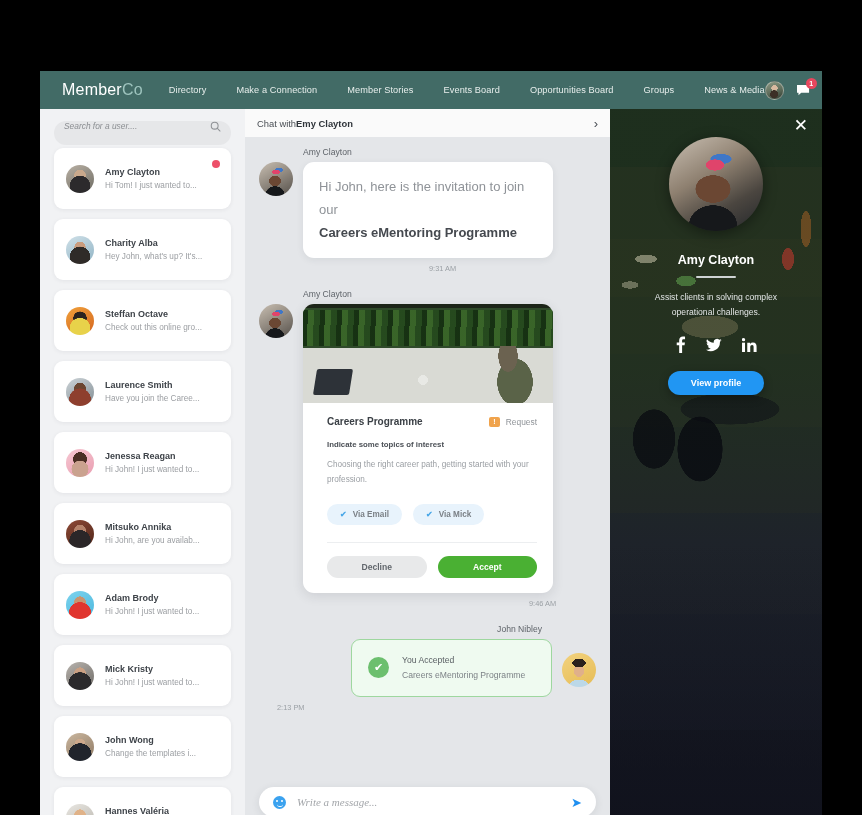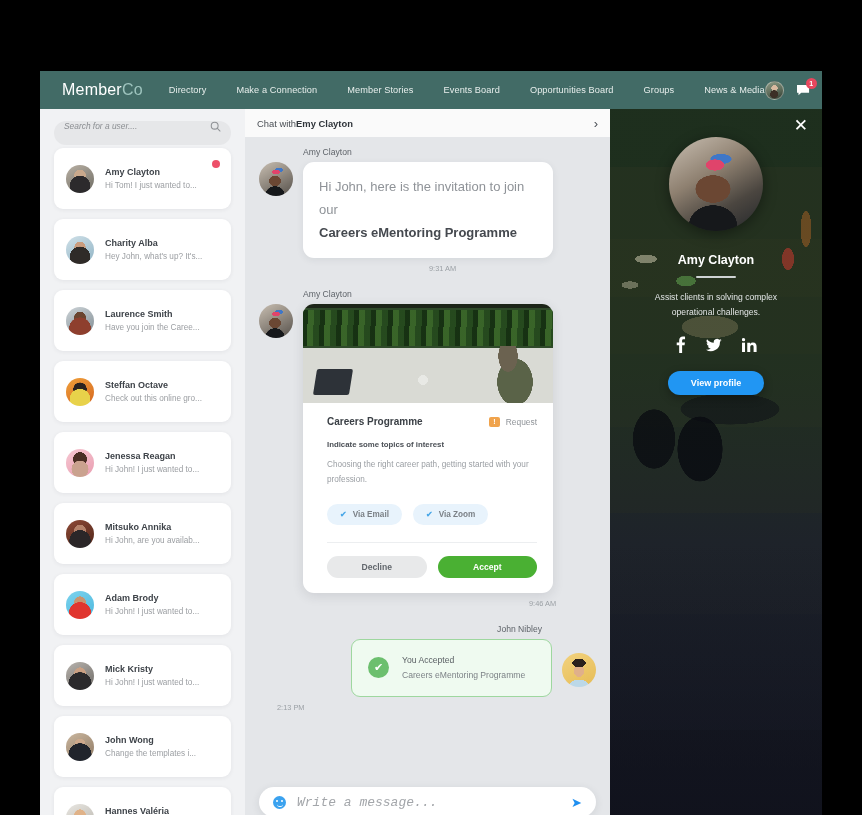--- a/index.html
+++ b/index.html
@@ -193,21 +193,21 @@
     box-shadow: 0 2px 9px rgba(40,45,60,.10);
   }
   .smiley {
     width: 13px; height: 13px; border-radius: 50%; background: #3ba2ef;
     flex: 0 0 13px; margin-right: 11px; position: relative;
   }
   .smiley:before{content:""; position:absolute; left:3px; top:4px; width:2px; height:2px; border-radius:50%; background:#fff; box-shadow:5px 0 0 #fff;}
   .smiley:after{content:""; position:absolute; left:3.5px; top:7.5px; width:6px; height:3px; border-bottom:1.3px solid #fff; border-radius:0 0 6px 6px;}
   .composer input {
     flex: 1; border: 0; outline: none; background: transparent;
-    font-family: Liberation Mono, monospace; font-size: 13px;
+    font-family: Liberation Serif, serif; font-size: 11px;
     font-style: italic; color: #6f7276;
   }
   .composer input::placeholder { color: #a3a6aa; font-style: italic; }
   .send { color: #1f8ff0; font-size: 13px; cursor: pointer; line-height: 1; }
 
   
   .profile {
     width: 212px; flex: 0 0 212px; position: relative; overflow: hidden;
     background:
       linear-gradient(to bottom, rgba(30,48,30,.80) 0 36%, rgba(26,34,36,.55) 60%, rgba(20,22,30,.45) 100%),
@@ -319,32 +319,32 @@
 
       <div class="contact">
         <div class="c-avatar" style="background:radial-gradient(circle at 50% 74%,#2f2b28 0 40%,transparent 41%),radial-gradient(circle at 50% 40%,#c99c7e 0 25%,transparent 26%),linear-gradient(150deg,#cfe0e8,#8fb3c4);"></div>
         <div class="c-text">
           <div class="c-name">Charity Alba</div>
           <div class="c-prev">Hey John, what's up? It's...</div>
         </div>
       </div>
 
       <div class="contact">
+        <div class="c-avatar" style="background:radial-gradient(circle at 50% 76%,#e8d24a 0 40%,transparent 41%),radial-gradient(circle at 50% 40%,#2b2320 0 30%,transparent 31%),linear-gradient(150deg,#f0a03a,#d4651f);"></div>
+        <div class="c-text">
+          <div class="c-name">Steffan Octave</div>
+          <div class="c-prev">Check out this online gro...</div>
+        </div>
+      </div>
+
+      <div class="contact">
         <div class="c-avatar" style="background:radial-gradient(circle at 50% 76%,#8e3f2e 0 42%,transparent 43%),radial-gradient(circle at 50% 38%,#6b4530 0 26%,transparent 27%),linear-gradient(150deg,#cdd4d8,#7f8b92);"></div>
         <div class="c-text">
           <div class="c-name">Laurence Smith</div>
           <div class="c-prev">Have you join the Caree...</div>
-        </div>
-      </div>
-
-      <div class="contact">
-        <div class="c-avatar" style="background:radial-gradient(circle at 50% 76%,#e8d24a 0 40%,transparent 41%),radial-gradient(circle at 50% 40%,#2b2320 0 30%,transparent 31%),linear-gradient(150deg,#f0a03a,#d4651f);"></div>
-        <div class="c-text">
-          <div class="c-name">Steffan Octave</div>
-          <div class="c-prev">Check out this online gro...</div>
         </div>
       </div>
 
       <div class="contact">
         <div class="c-avatar" style="background:radial-gradient(circle at 50% 72%,#caa28f 0 34%,transparent 35%),radial-gradient(circle at 50% 36%,#4a2e24 0 30%,transparent 31%),linear-gradient(150deg,#f6c7d2,#e99db0);"></div>
         <div class="c-text">
           <div class="c-name">Jenessa Reagan</div>
           <div class="c-prev">Hi John! I just wanted to...</div>
         </div>
       </div>
@@ -425,21 +425,21 @@
               </div>
               <div class="card-sub">Indicate some topics of interest</div>
               <div class="card-desc">Choosing the right career path, getting started  with your profession.</div>
               <div class="chips">
                 <div class="chip">
                   <span class="tick">✔</span>
                   <span>Via Email</span>
                 </div>
                 <div class="chip">
                   <span class="tick">✔</span>
-                  <span>Via Zoom</span>
+                  <span>Via Mick</span>
                 </div>
               </div>
               <div class="divider"></div>
               <div class="actions">
                 <button class="btn decline">Decline</button>
                 <button class="btn accept">Accept</button>
               </div>
             </div>
           </div>
         </div>

